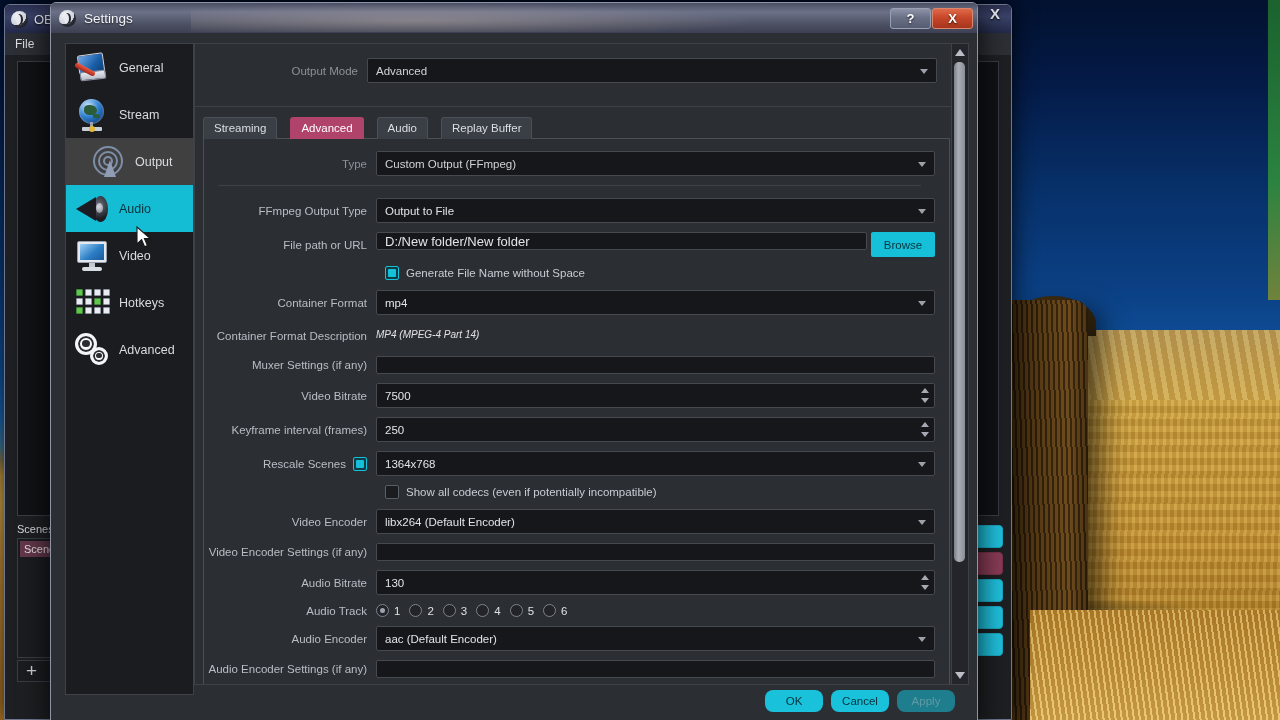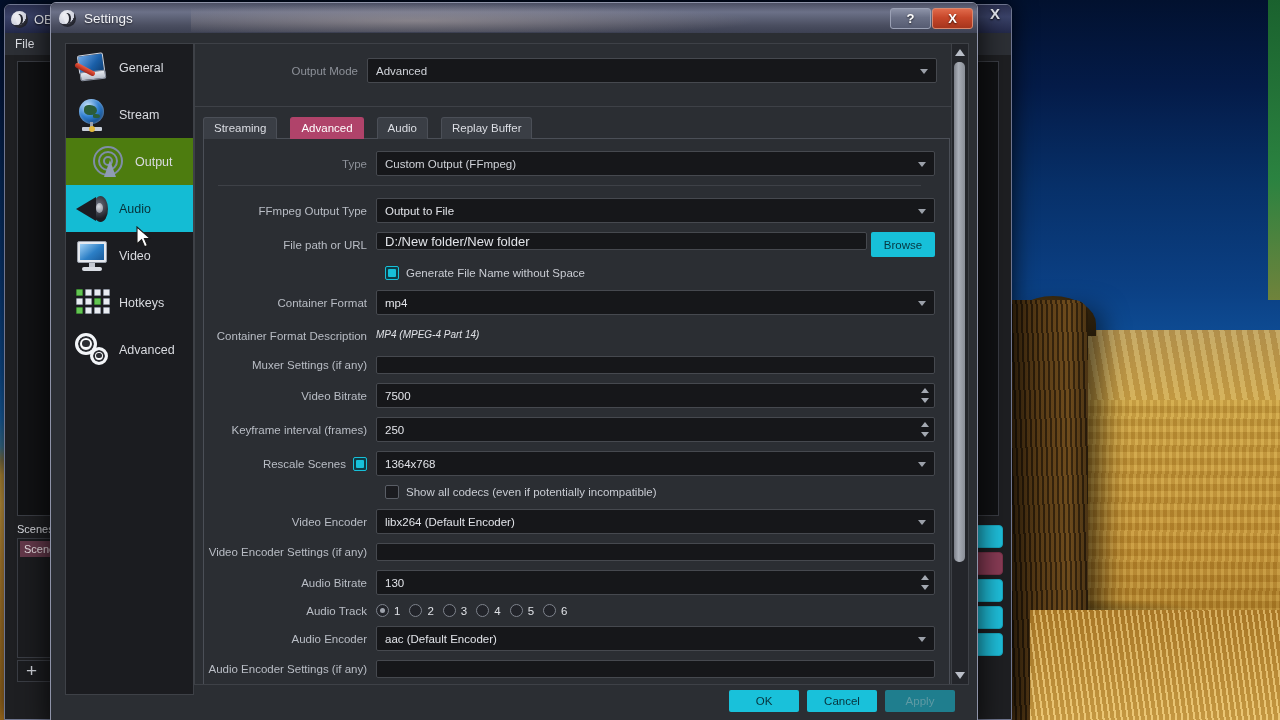--- a/index.html
+++ b/index.html
@@ -170,21 +170,21 @@
   
   #sidebar {
     width: 129px; flex: none; background: #1b1c20;
     border: 1px solid #3e4147; margin-bottom: 32px;
   }
   .side-item {
     height: 47px; display: flex; align-items: center; gap: 7px;
     padding-left: 8px; color: #d9dbe0; font-size: 12.5px;
     position: relative;
   }
-  .side-item.selected { background: #4d7c0f; padding-left: 24px; }
+  .side-item.selected { background: #404040; padding-left: 24px; }
   .side-item.hover { background: #14bcd4; color: #06323a; }
   .side-icon { width: 38px; height: 34px; flex: none; position: relative; }
 
   
   .ico-general .scr {
     position:absolute; left:4px; top:3px; width:26px; height:19px;
     background: linear-gradient(135deg,#6fa8e8,#1a5fa8 60%,#0f3f74);
     border:1px solid #cfd6e2; transform: rotate(-8deg); border-radius:2px;
   }
   .ico-general .base {
@@ -375,21 +375,21 @@
     background: linear-gradient(to right, #7c8089, #a9aeb7 40%, #888d96);
     border-radius: 5px;
   }
 
   
   #footer {
     flex: none; height: 42px; display: flex; align-items: center; justify-content: flex-end;
     gap: 8px; padding: 0 14px 10px 0;
   }
   .fbtn {
-    width: 70px; height: 22px; border: none; border-radius: 2px;
+    width: 58px; height: 22px; border: none; border-radius: 8px;
     font-size: 11.5px; cursor: pointer;
   }
   .fbtn.ok { background: #19c1da; color: #07333c; }
   .fbtn.cancel { background: #19c1da; color: #07333c; }
   .fbtn.apply { background: #1f7e8e; color: #5f9aa4; }
 
   
   #cursor { position: absolute; left: 136px; top: 226px; width: 16px; height: 24px; z-index: 50; }
 
   #bg-close {

